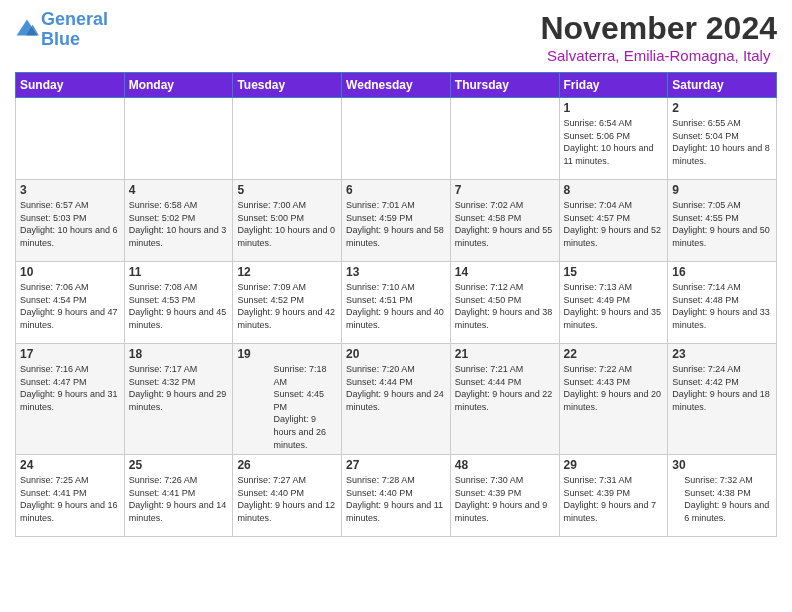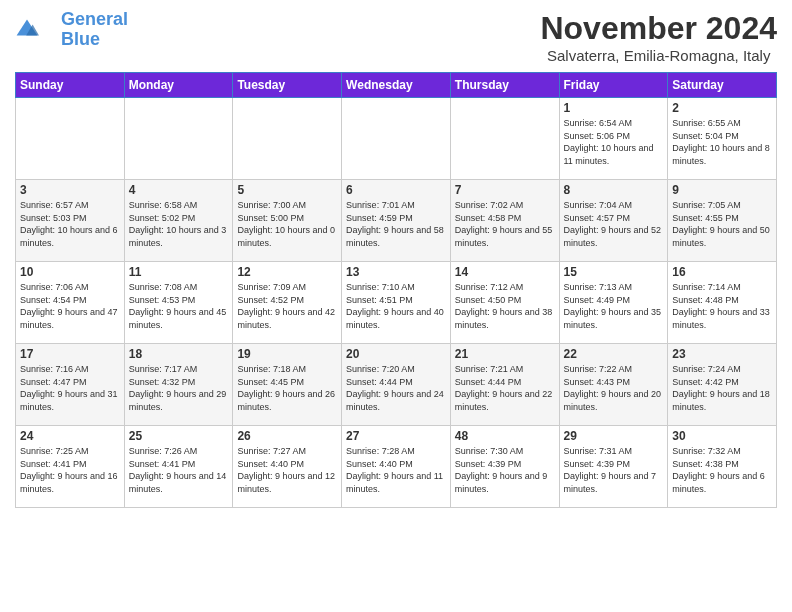--- a/index.html
+++ b/index.html
@@ -17,21 +17,20 @@
     }
     .header {
       display: flex;
       justify-content: space-between;
       align-items: flex-start;
       margin-bottom: 8px;
     }
     .logo {
       display: flex;
       align-items: center;
-      gap: 20px;
     }
     .logo-text {
       font-size: 18px;
       font-weight: bold;
       color: #333;
       line-height: 1.1;
     }
     .logo-text span {
       color: #4a90d9;
     }
@@ -43,21 +42,21 @@
     .title-section {
       text-align: center;
     }
     .month-title {
       font-size: 32px;
       font-weight: bold;
       color: #333;
     }
     .location {
       font-size: 15px;
-      color: #404040;
+      color: #a21caf;
     }
     .calendar {
       width: 100%;
       border-collapse: collapse;
       table-layout: fixed;
     }
     .calendar thead th {
       background-color: #6d28d9;
       color: #fff;
       font-size: 12px;
@@ -242,21 +241,21 @@
 Daylight: 9 hours and 31 minutes.</div>
           </td>
           <td>
             <span class="day-num">18</span>
             <div class="day-info" style="white-space: pre-line;">Sunrise: 7:17 AM
 Sunset: 4:32 PM
 Daylight: 9 hours and 29 minutes.</div>
           </td>
           <td>
             <span class="day-num">19</span>
-            <div class="day-info" style="white-space: pre-line;">Sunrise: 7:18 AM
+            <div class="day-info" style="white-space: pre-line; margin-left: 36px;">Sunrise: 7:18 AM
 Sunset: 4:45 PM
 Daylight: 9 hours and 26 minutes.</div>
           </td>
           <td>
             <span class="day-num">20</span>
             <div class="day-info" style="white-space: pre-line;">Sunrise: 7:20 AM
 Sunset: 4:44 PM
 Daylight: 9 hours and 24 minutes.</div>
           </td>
           <td>
@@ -310,20 +309,20 @@
 Daylight: 9 hours and 9 minutes.</div>
           </td>
           <td>
             <span class="day-num">29</span>
             <div class="day-info" style="white-space: pre-line;">Sunrise: 7:31 AM
 Sunset: 4:39 PM
 Daylight: 9 hours and 7 minutes.</div>
           </td>
           <td>
             <span class="day-num">30</span>
-            <div class="day-info" style="white-space: pre-line;">Sunrise: 7:32 AM
+            <div class="day-info" style="white-space: pre-line; margin-left: 12px;">Sunrise: 7:32 AM
 Sunset: 4:38 PM
 Daylight: 9 hours and 6 minutes.</div>
           </td>
         </tr>
       </tbody>
   </table>
 </div>
 
 </body></html>

